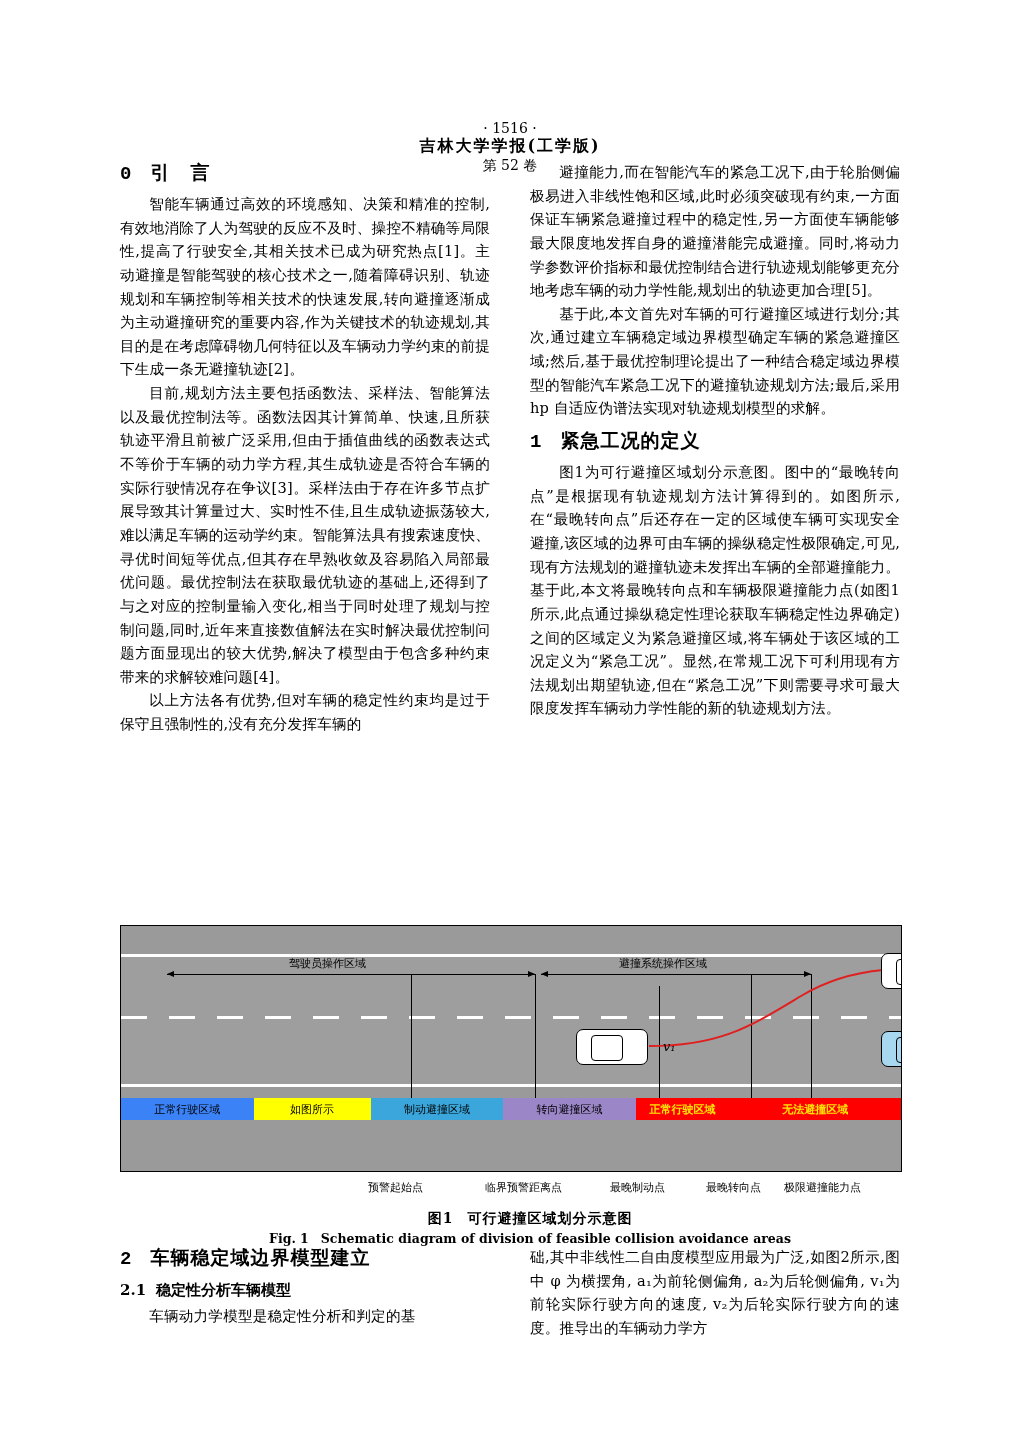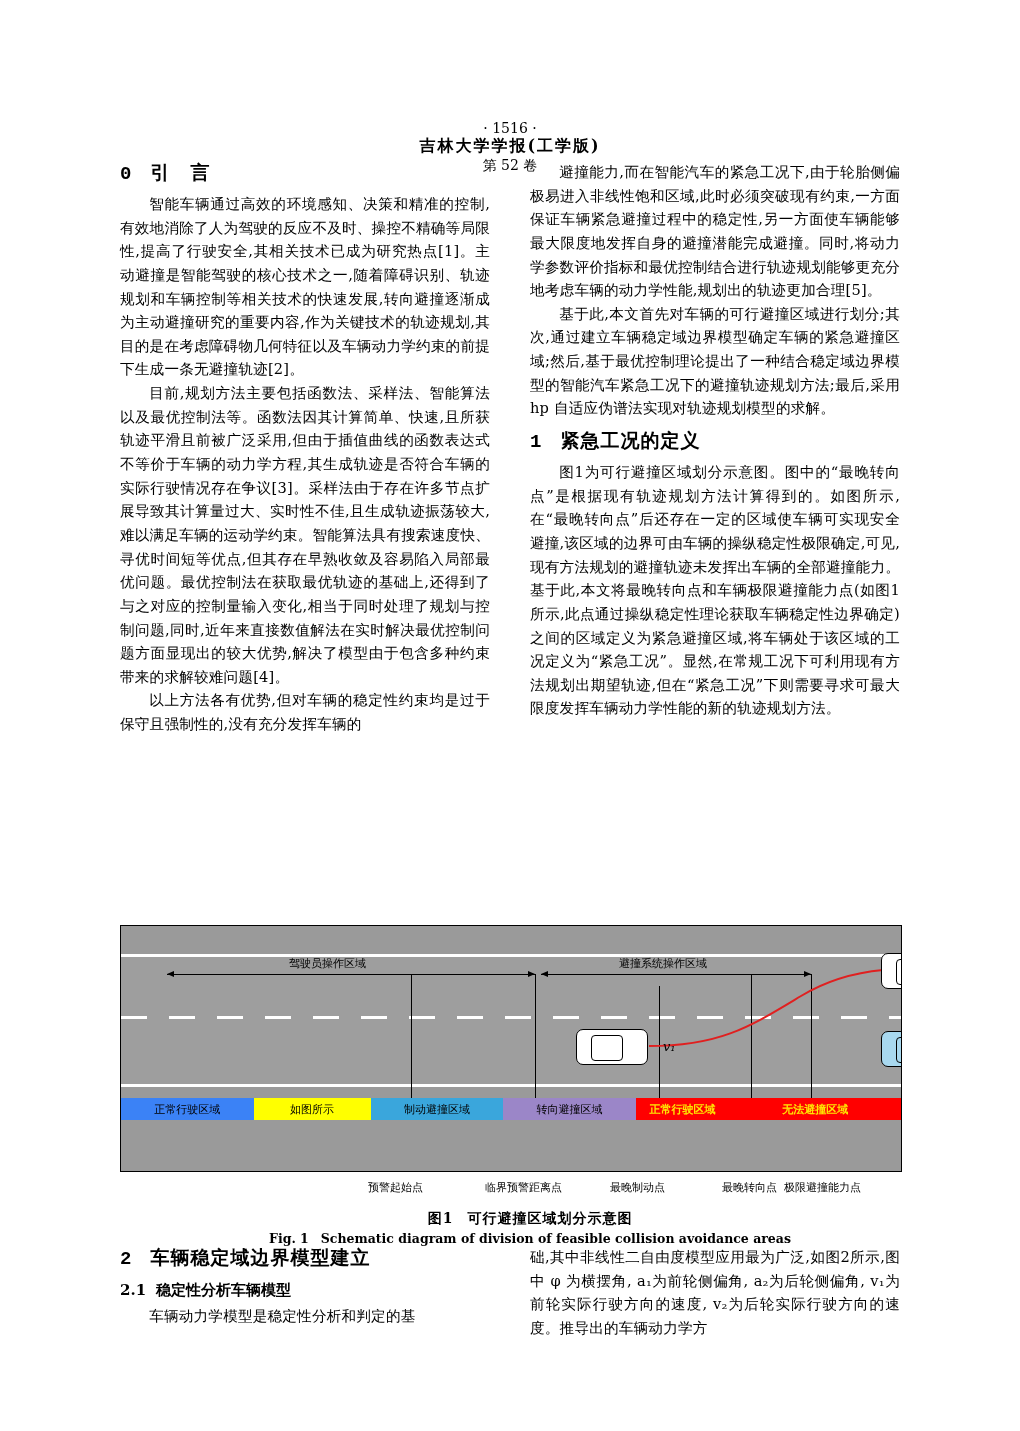--- a/index.html
+++ b/index.html
@@ -116,21 +116,21 @@
         <div class="seg" style="flex:0 0 17%;background:#9b86c8;">转向避撞区域</div>
         <div class="seg em" style="flex:0 0 12%;background:#ff0000;">正常行驶区域</div>
         <div class="seg em" style="flex:0 0 22%;background:#ff0000;">无法避撞区域</div>
       </div>
     </div>
 
     <div class="ticklabels">
       <span style="left:248px;top:8px;">预警起始点</span>
       <span style="left:352px;top:8px;margin-left:13px;">临界预警距离点</span>
       <span style="left:490px;top:8px;">最晚制动点</span>
-      <span style="left:586px;top:8px;margin-left:16px;">最晚转向点</span>
+      <span style="left:586px;top:8px;">最晚转向点</span>
       <span style="left:664px;top:8px;">极限避撞能力点</span>
     </div>
 
     <div class="capcn">
       <span>图1</span><span class="t">可行避撞区域划分示意图</span>
     </div>
     <div class="capen">
       <span>Fig. 1</span><span class="t">Schematic diagram of division of feasible collision avoidance areas</span>
     </div>
   </div>

